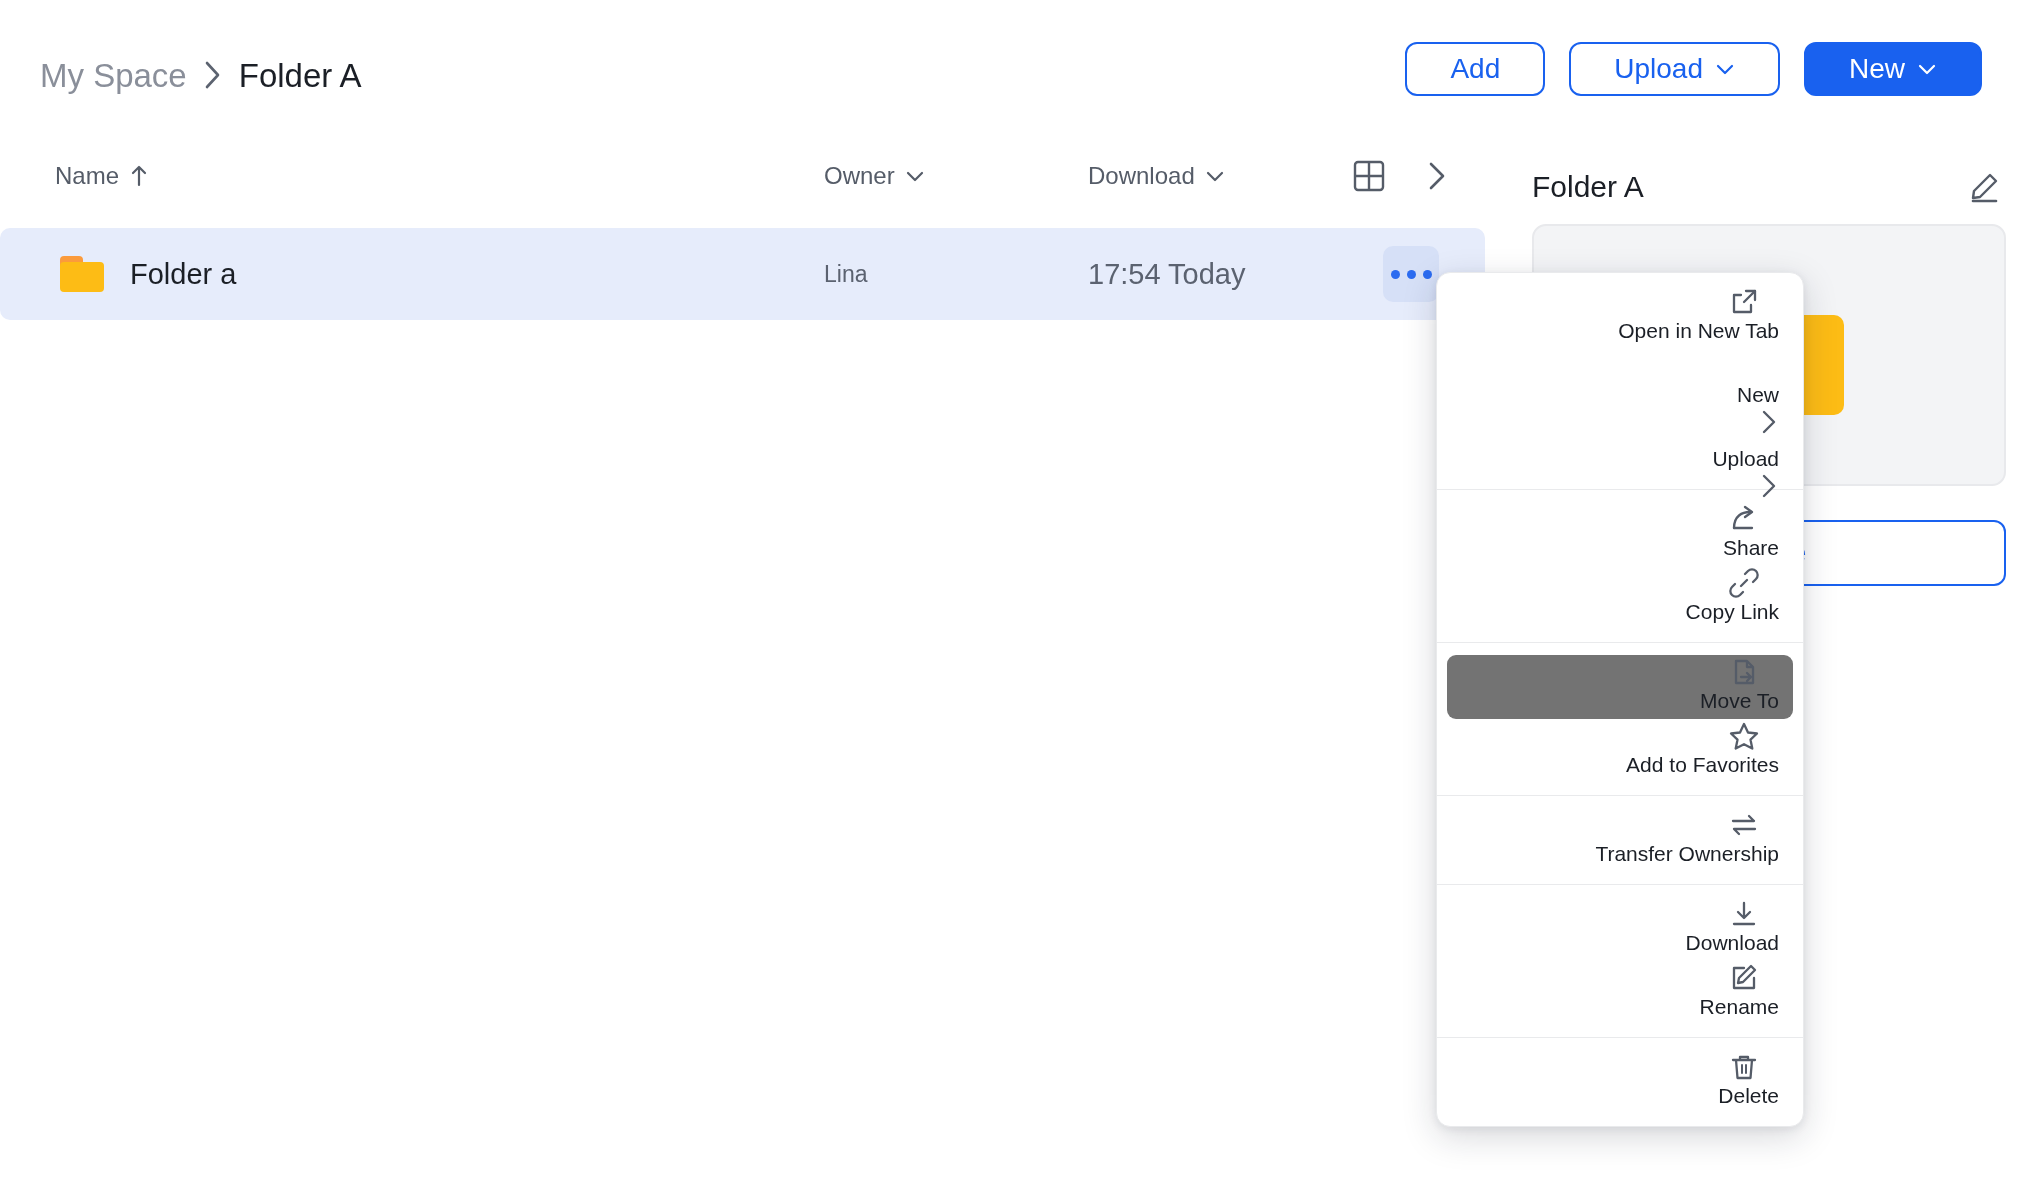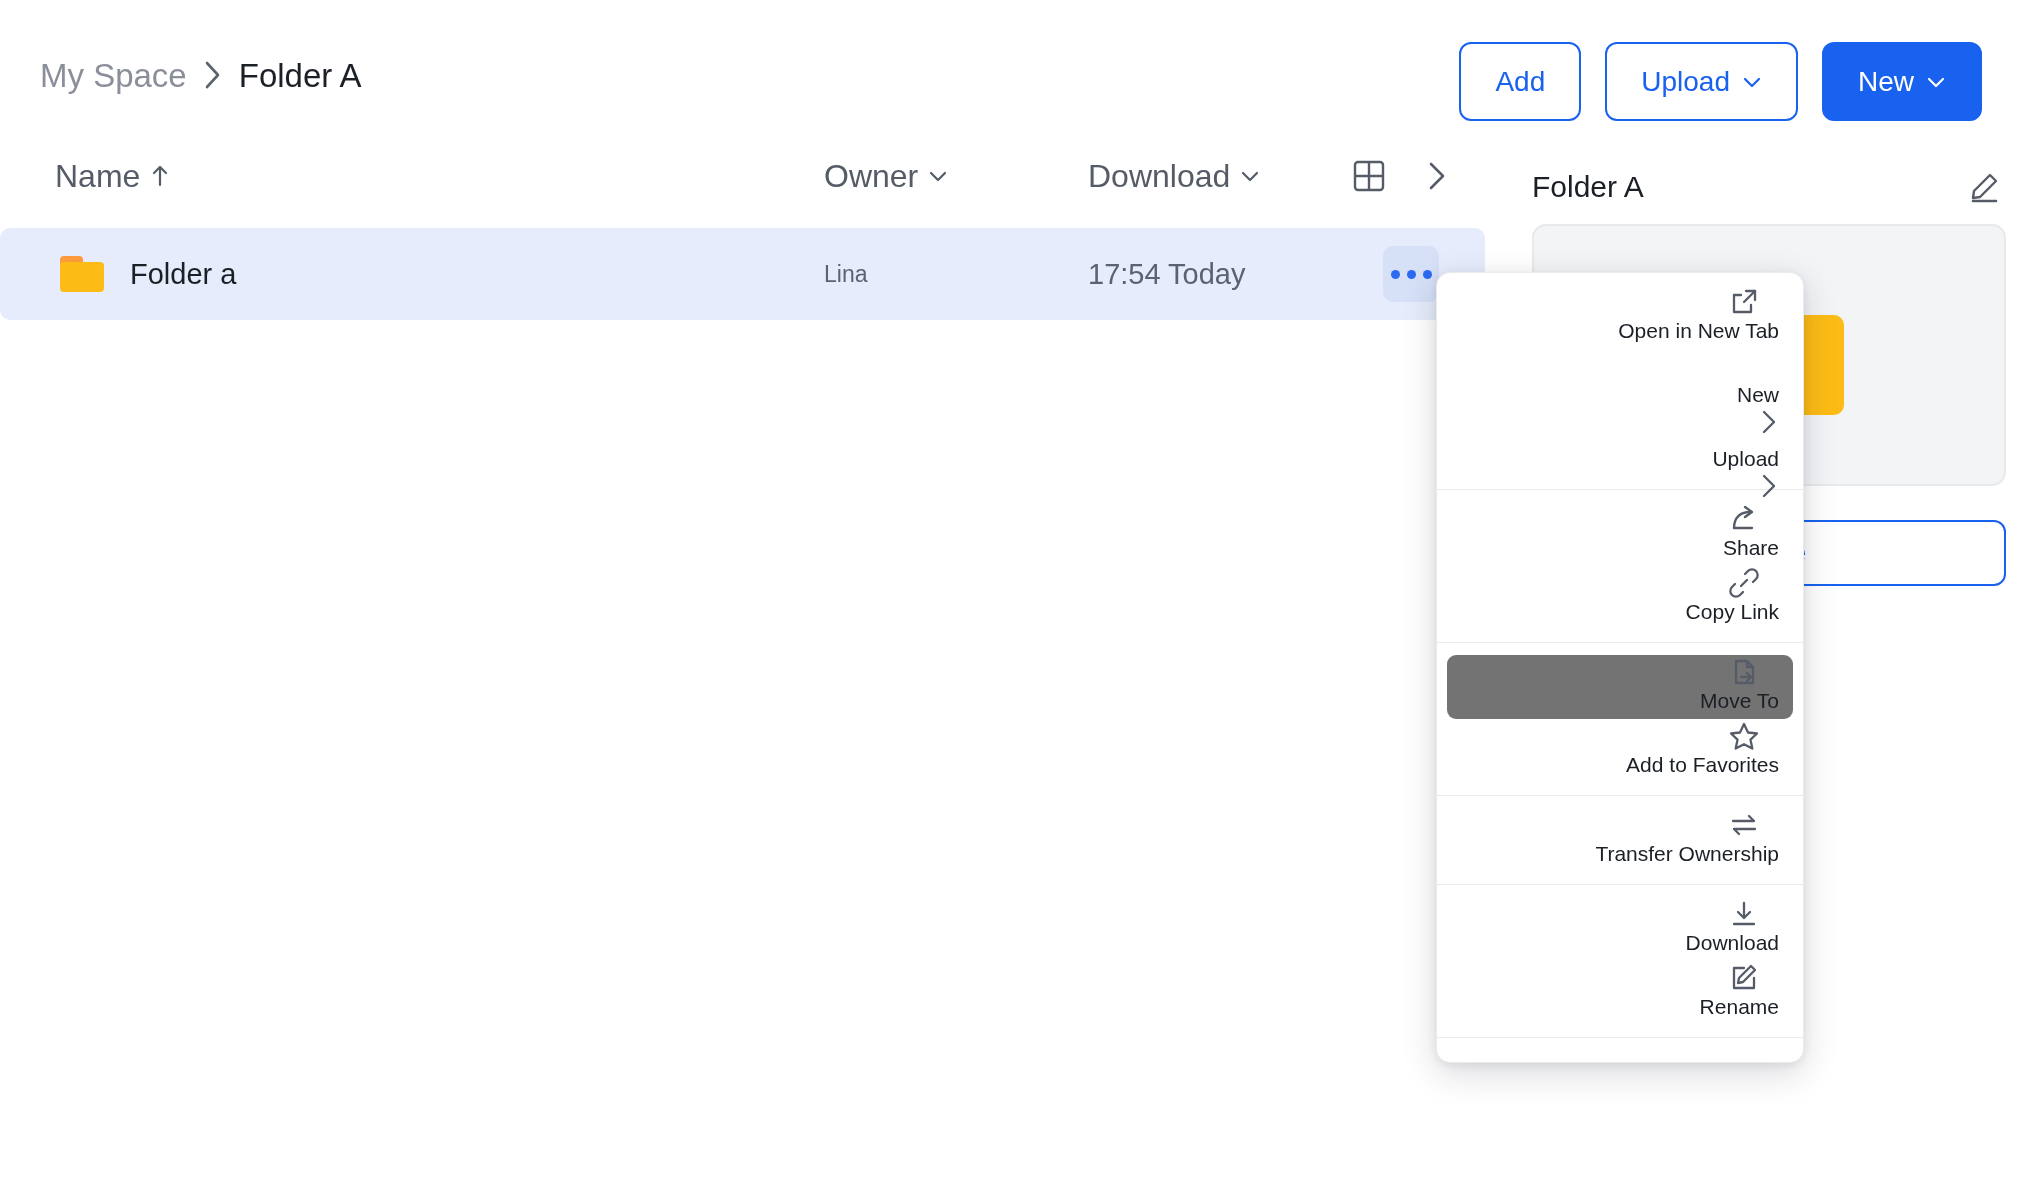--- a/index.html
+++ b/index.html
@@ -23,38 +23,38 @@
   .bc-root { color: #8a8f9a; }
   .bc-sep { color: #5c6370; display: inline-flex; }
   .bc-current { color: #1b1f26; }
 
   .top-actions {
     position: absolute; right: 40px; top: 42px;
     display: flex; align-items: center; gap: 24px;
   }
   .btn {
     display: inline-flex; align-items: center; gap: 12px;
-    height: 79px; padding: 0 34px; border-radius: 12px;
+    height: 54px; padding: 0 43px; border-radius: 12px;
     font-size: 28px; cursor: pointer; white-space: nowrap;
   }
   .btn-outline {
     border: 2px solid #1961ef; background: #fff; color: #1961ef;
   }
   .btn-primary {
     border: 2px solid #1961ef; background: #1961ef; color: #fff;
   }
   .chev-d { display: inline-block; width: 20px; height: 20px; }
 
   
   .colhead {
     position: absolute; left: 0; top: 148px; width: 1485px; height: 56px;
   }
   .ch {
     position: absolute; top: 0; display: flex; align-items: center; gap: 10px;
-    font-size: 32px; color: #555c68; cursor: pointer; height: 56px;
+    font-size: 24px; color: #555c68; cursor: pointer; height: 56px;
   }
   .ch-name { left: 55px; }
   .ch-owner { left: 824px; }
   .ch-modified { left: 1088px; }
   .ch-icons {
     position: absolute; top: 0; left: 1352px; height: 56px;
     display: flex; align-items: center; gap: 38px;
   }
   .icon-btn { display: inline-flex; align-items: center; justify-content: center; cursor: pointer; }
 
@@ -364,16 +364,27 @@
         <svg width="30" height="30" viewBox="0 0 30 30">
           <path d="M25 15 L25 25 L5 25 L5 5 L15 5" fill="none" stroke="#555c68" stroke-width="2.3" stroke-linecap="round" stroke-linejoin="round"></path>
           <path d="M22 3 L26 7 L14 19 L9 20 L10 15 Z" fill="none" stroke="#555c68" stroke-width="2.3" stroke-linejoin="round"></path>
         </svg>
       </span>
       <span class="mi-label">Rename</span>
     </div>
 
     <div class="mdiv"></div>
 
+    <div class="mi">
+      <span class="mi-ico">
+        <svg width="30" height="30" viewBox="0 0 30 30">
+          <path d="M4 8 L26 8" stroke="#555c68" stroke-width="2.3" stroke-linecap="round"></path>
+          <path d="M11 8 L11 5 L19 5 L19 8" fill="none" stroke="#555c68" stroke-width="2.3" stroke-linejoin="round"></path>
+          <path d="M7 8 L8.5 26 L21.5 26 L23 8" fill="none" stroke="#555c68" stroke-width="2.3" stroke-linejoin="round"></path>
+          <path d="M13 13 L13 21 M17 13 L17 21" stroke="#555c68" stroke-width="2" stroke-linecap="round"></path>
+        </svg>
+      </span>
+      <span class="mi-label">Delete</span>
+    </div>
 
   </div>
 
 </div>
 
 </body></html>

